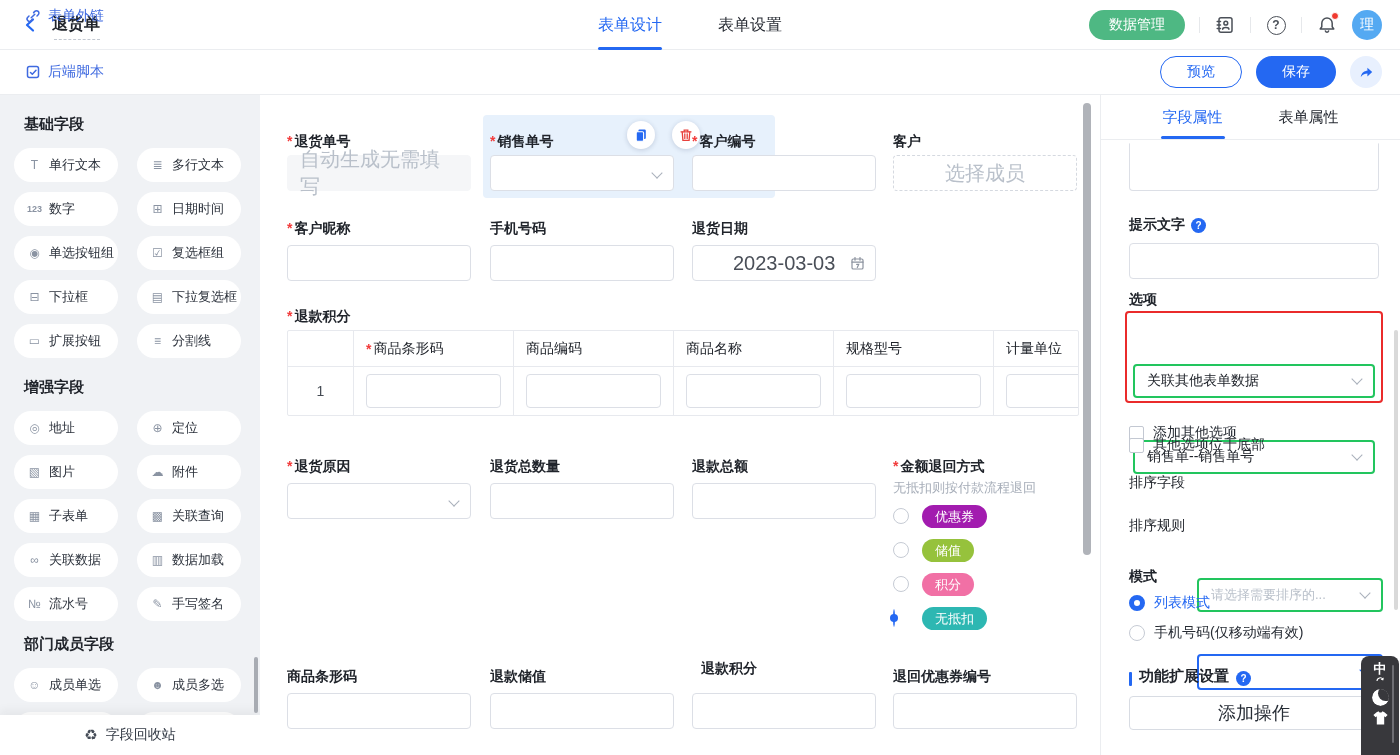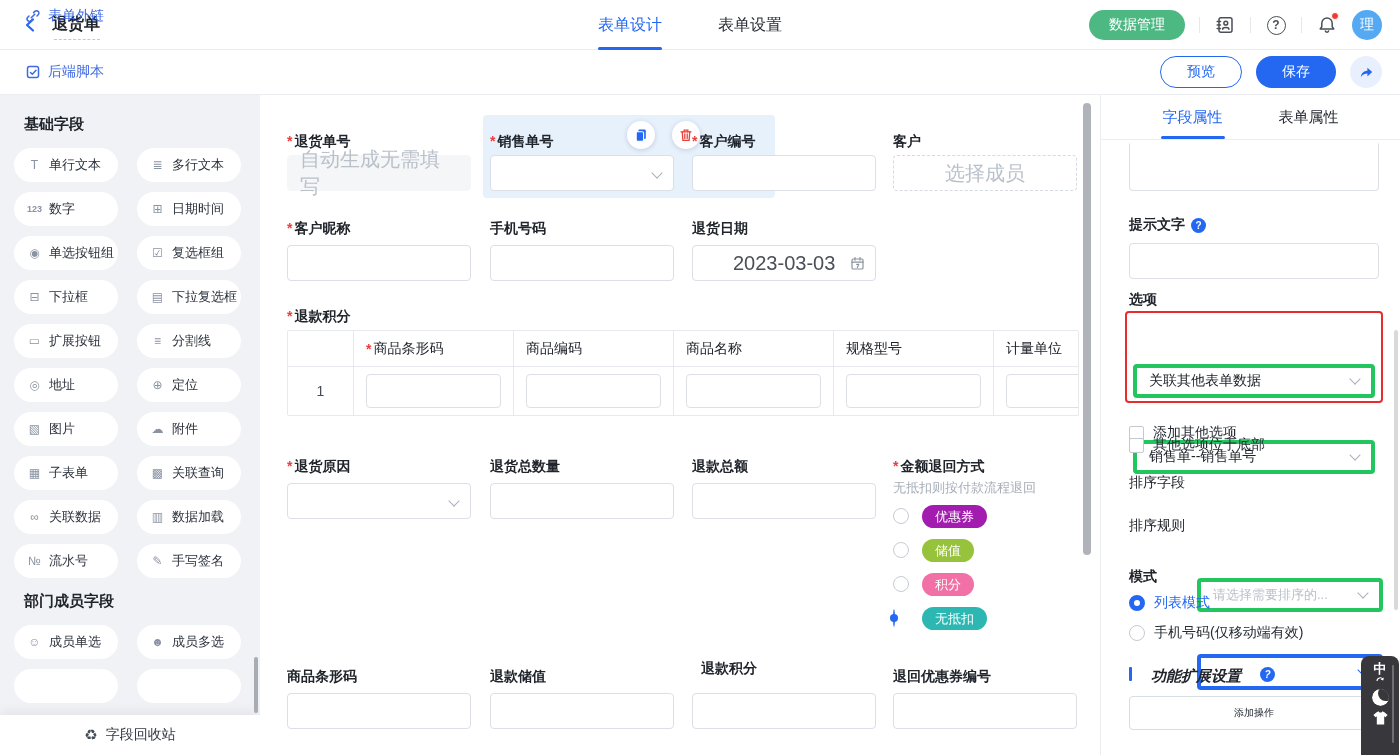--- a/index.html
+++ b/index.html
@@ -85,31 +85,31 @@
   .panel { position:relative; width:300px; border-left:1px solid #ebedf0; background:#fff; overflow:hidden; flex:none; }
   .panel-tabs { height:45px; border-bottom:1px solid #ebedf0; display:flex; justify-content:center; gap:56px; }
   .panel-tab { display:flex; align-items:center; font-size:15px; color:#272b33; position:relative; cursor:pointer; }
   .panel-tab.active { color:#2468f2; font-weight:500; }
   .panel-tab.active::after { content:""; position:absolute; left:-2px; right:-2px; bottom:0; height:3px; background:#2468f2; border-radius:2px; }
   .p-abs { position:absolute; }
   .p-lbl { font-size:14px; font-weight:700; color:#20242b; display:flex; align-items:center; gap:6px; white-space:nowrap; }
   .p-lbl-plain { font-size:14px; color:#20242b; white-space:nowrap; }
   .q-icon { width:15px; height:15px; border-radius:50%; background:#2468f2; color:#fff; font-size:10px; font-weight:700; display:inline-flex; align-items:center; justify-content:center; }
   .p-input { border:1px solid #dcdfe6; border-radius:4px; background:#fff; cursor:text; }
-  .p-select { border:4px solid #22c55e; border-radius:4px; background:#fff; display:flex; align-items:center; padding:0 28px 0 12px; font-size:14px; color:#20242b; position:relative; cursor:pointer; }
+  .p-select { border:2px solid #22c55e; border-radius:4px; background:#fff; display:flex; align-items:center; padding:0 28px 0 12px; font-size:14px; color:#20242b; position:relative; cursor:pointer; }
   .p-select .chev { top:50%; margin-top:-6px; }
   .cut-top { border-top-color:transparent; border-top-left-radius:0; border-top-right-radius:0; }
   .red-box { border:2px solid #ea2b2b; border-radius:4px; }
   .cb-row { display:flex; align-items:center; gap:9px; font-size:14px; color:#262b33; cursor:pointer; }
   .cbox { width:15px; height:15px; border:1px solid #c3c8d2; border-radius:2px; background:#fff; flex:none; }
   .radio-row { display:flex; align-items:center; gap:9px; font-size:14px; color:#262b33; cursor:pointer; }
   .radio-row.sel { color:#2468f2; }
-  .ext-head { display:flex; align-items:flex-start; gap:19px; font-size:15px; font-weight:700;font-style:italic; }
+  .ext-head { display:flex; align-items:flex-end; gap:7px; font-size:15px; font-weight:700; }
   .blue-bar { width:3px; height:14px; background:#2468f2; border-radius:1px; }
-  .btn-add { width:250px; height:34px; border:1px solid #d8dce3; border-radius:4px; background:#fff; font-size:10px; color:#272d36; cursor:pointer; }
+  .btn-add { width:250px; height:34px; border:1px solid #d8dce3; border-radius:4px; background:#fff; font-size:18px; color:#272d36; cursor:pointer; }
   .panel-scroll { position:absolute; right:2px; top:235px; width:4px; height:280px; border-radius:2px; background:#d9d9d9; }
 
   
   .float-widget { position:absolute; left:1361px; top:656px; width:38px; height:99px; background:#38383c; border-radius:8px 8px 0 0; display:flex; flex-direction:column; align-items:center; padding-top:6px; gap:5px; z-index:50; }
   .fw-line { position:absolute; right:5px; top:9px; height:78px; width:2px; background:#6e6e73; border-radius:1px; }
   .fw-lang { color:#fff; font-size:13px; font-weight:700; line-height:14px; text-align:center; cursor:pointer; }
   .moon { position:relative; width:17px; height:17px; overflow:hidden; border-radius:50%; cursor:pointer; }
   .moon::before { content:""; position:absolute; inset:0; background:#fff; border-radius:50%; }
   .moon::after { content:""; position:absolute; left:6px; top:-3px; width:15px; height:15px; background:#38383c; border-radius:50%; }
   svg { display:block; }
@@ -250,20 +250,21 @@
         <div class="pill">
             <span class="picon">▭</span>
             <span>扩展按钮</span>
           </div>
         <div class="pill">
             <span class="picon">≡</span>
             <span>分割线</span>
           </div>
       </div>
 
+      <div class="sec-title">增强字段</div>
       <div class="pill-grid">
         <div class="pill">
             <span class="picon">◎</span>
             <span>地址</span>
           </div>
         <div class="pill">
             <span class="picon">⊕</span>
             <span>定位</span>
           </div>
         <div class="pill">

